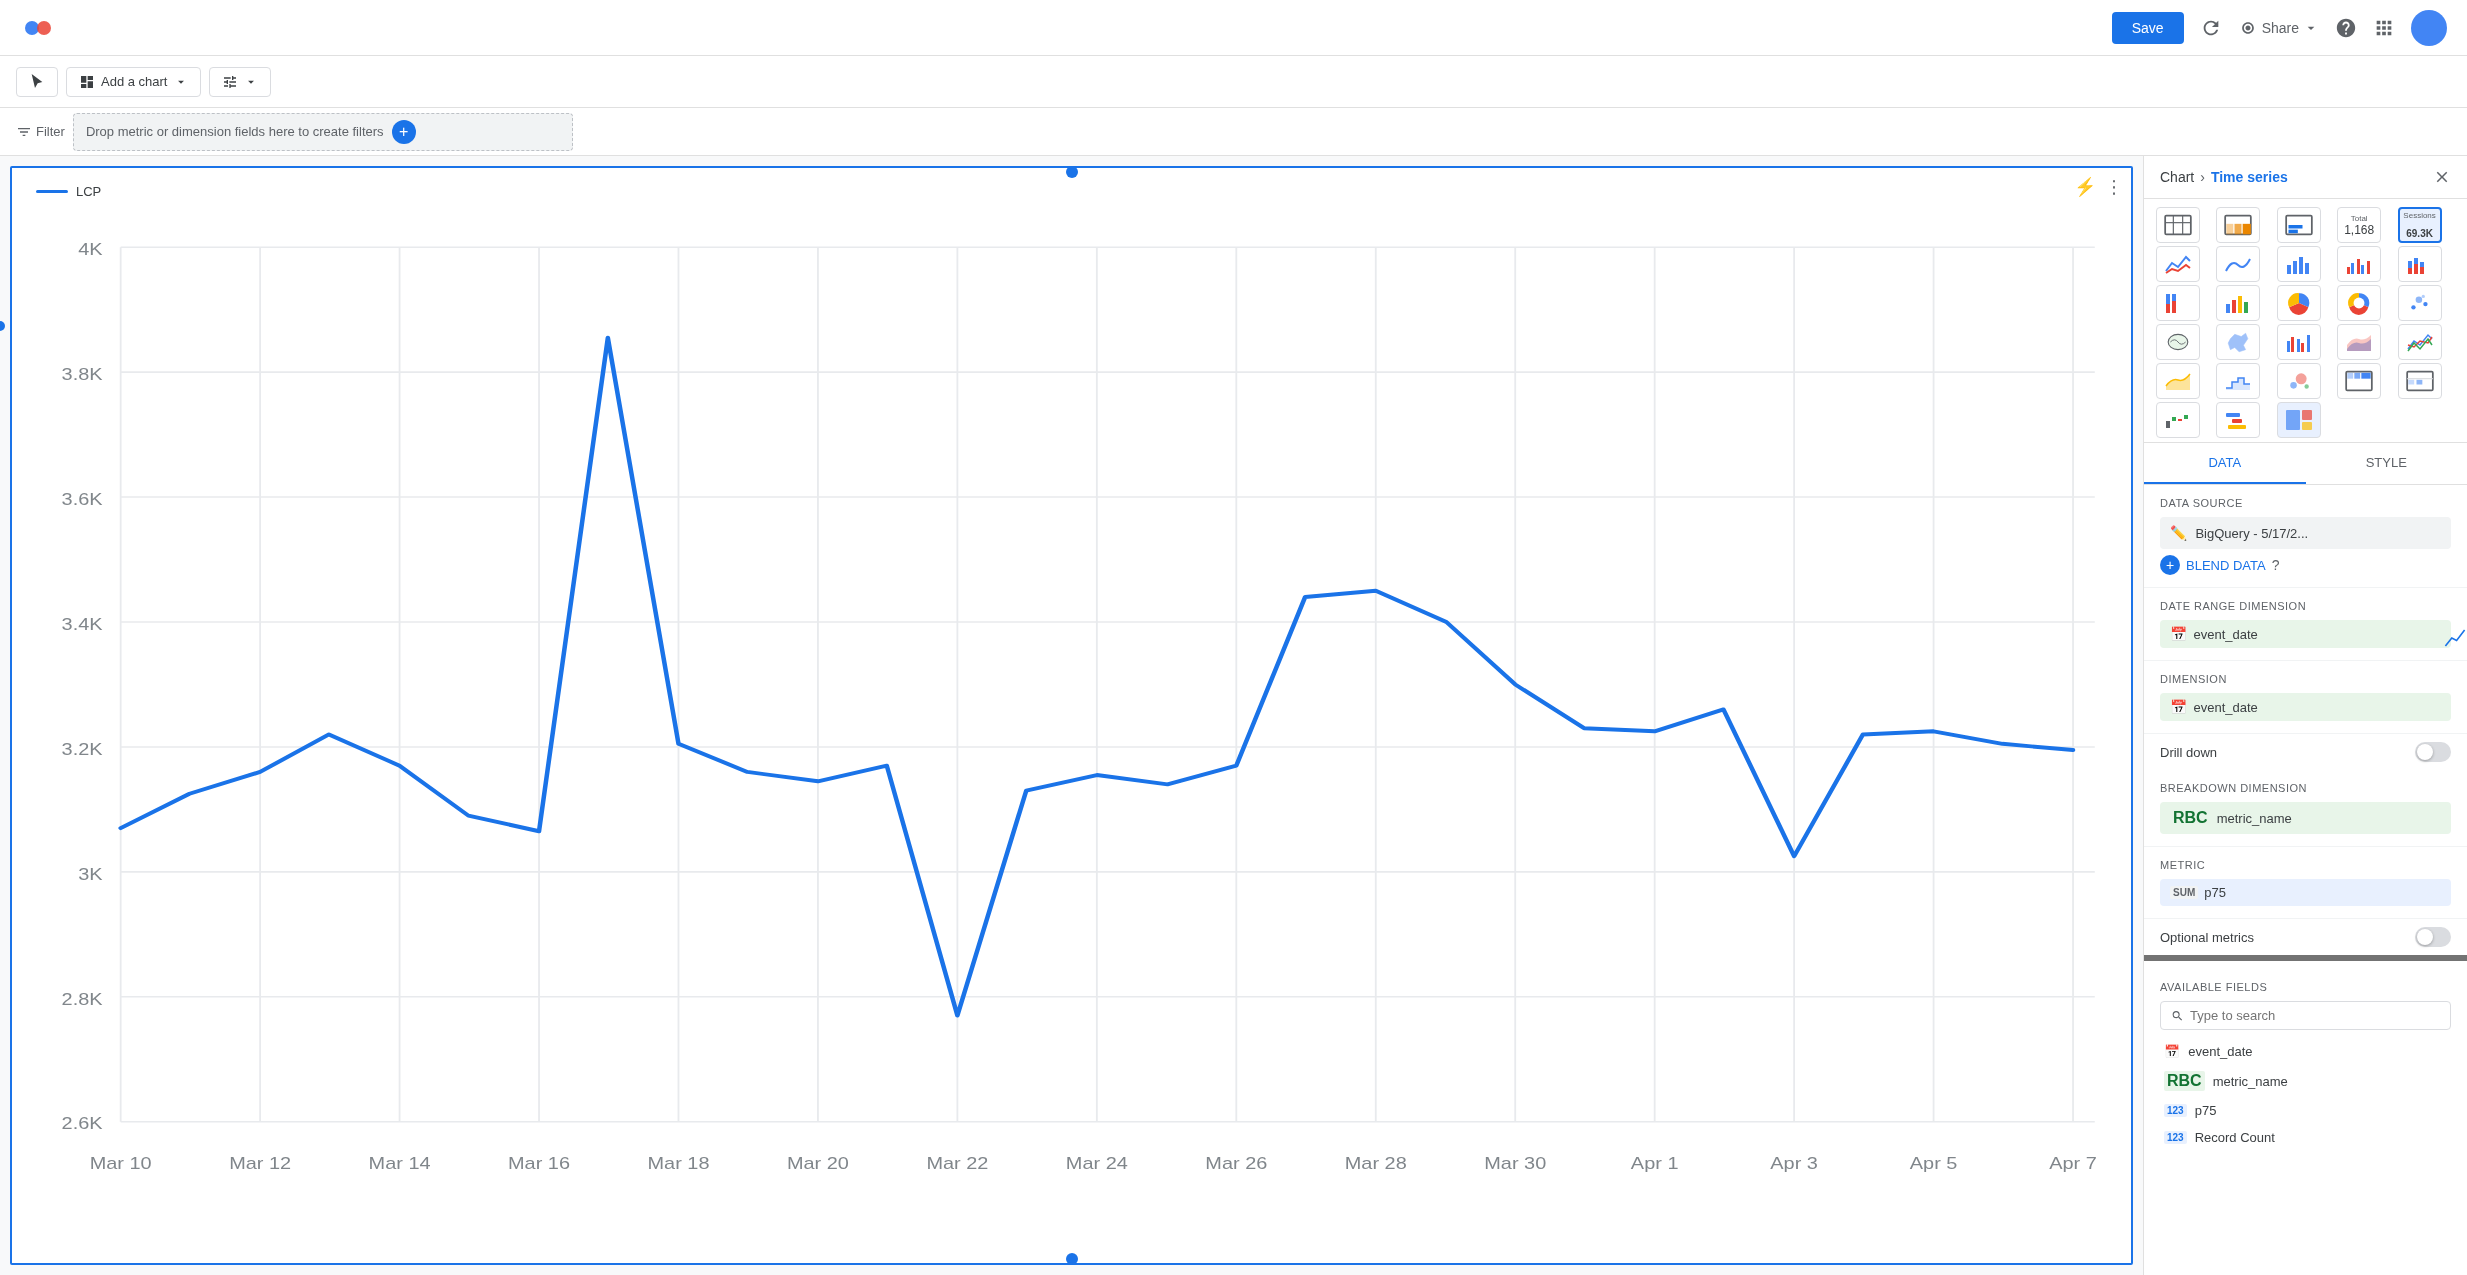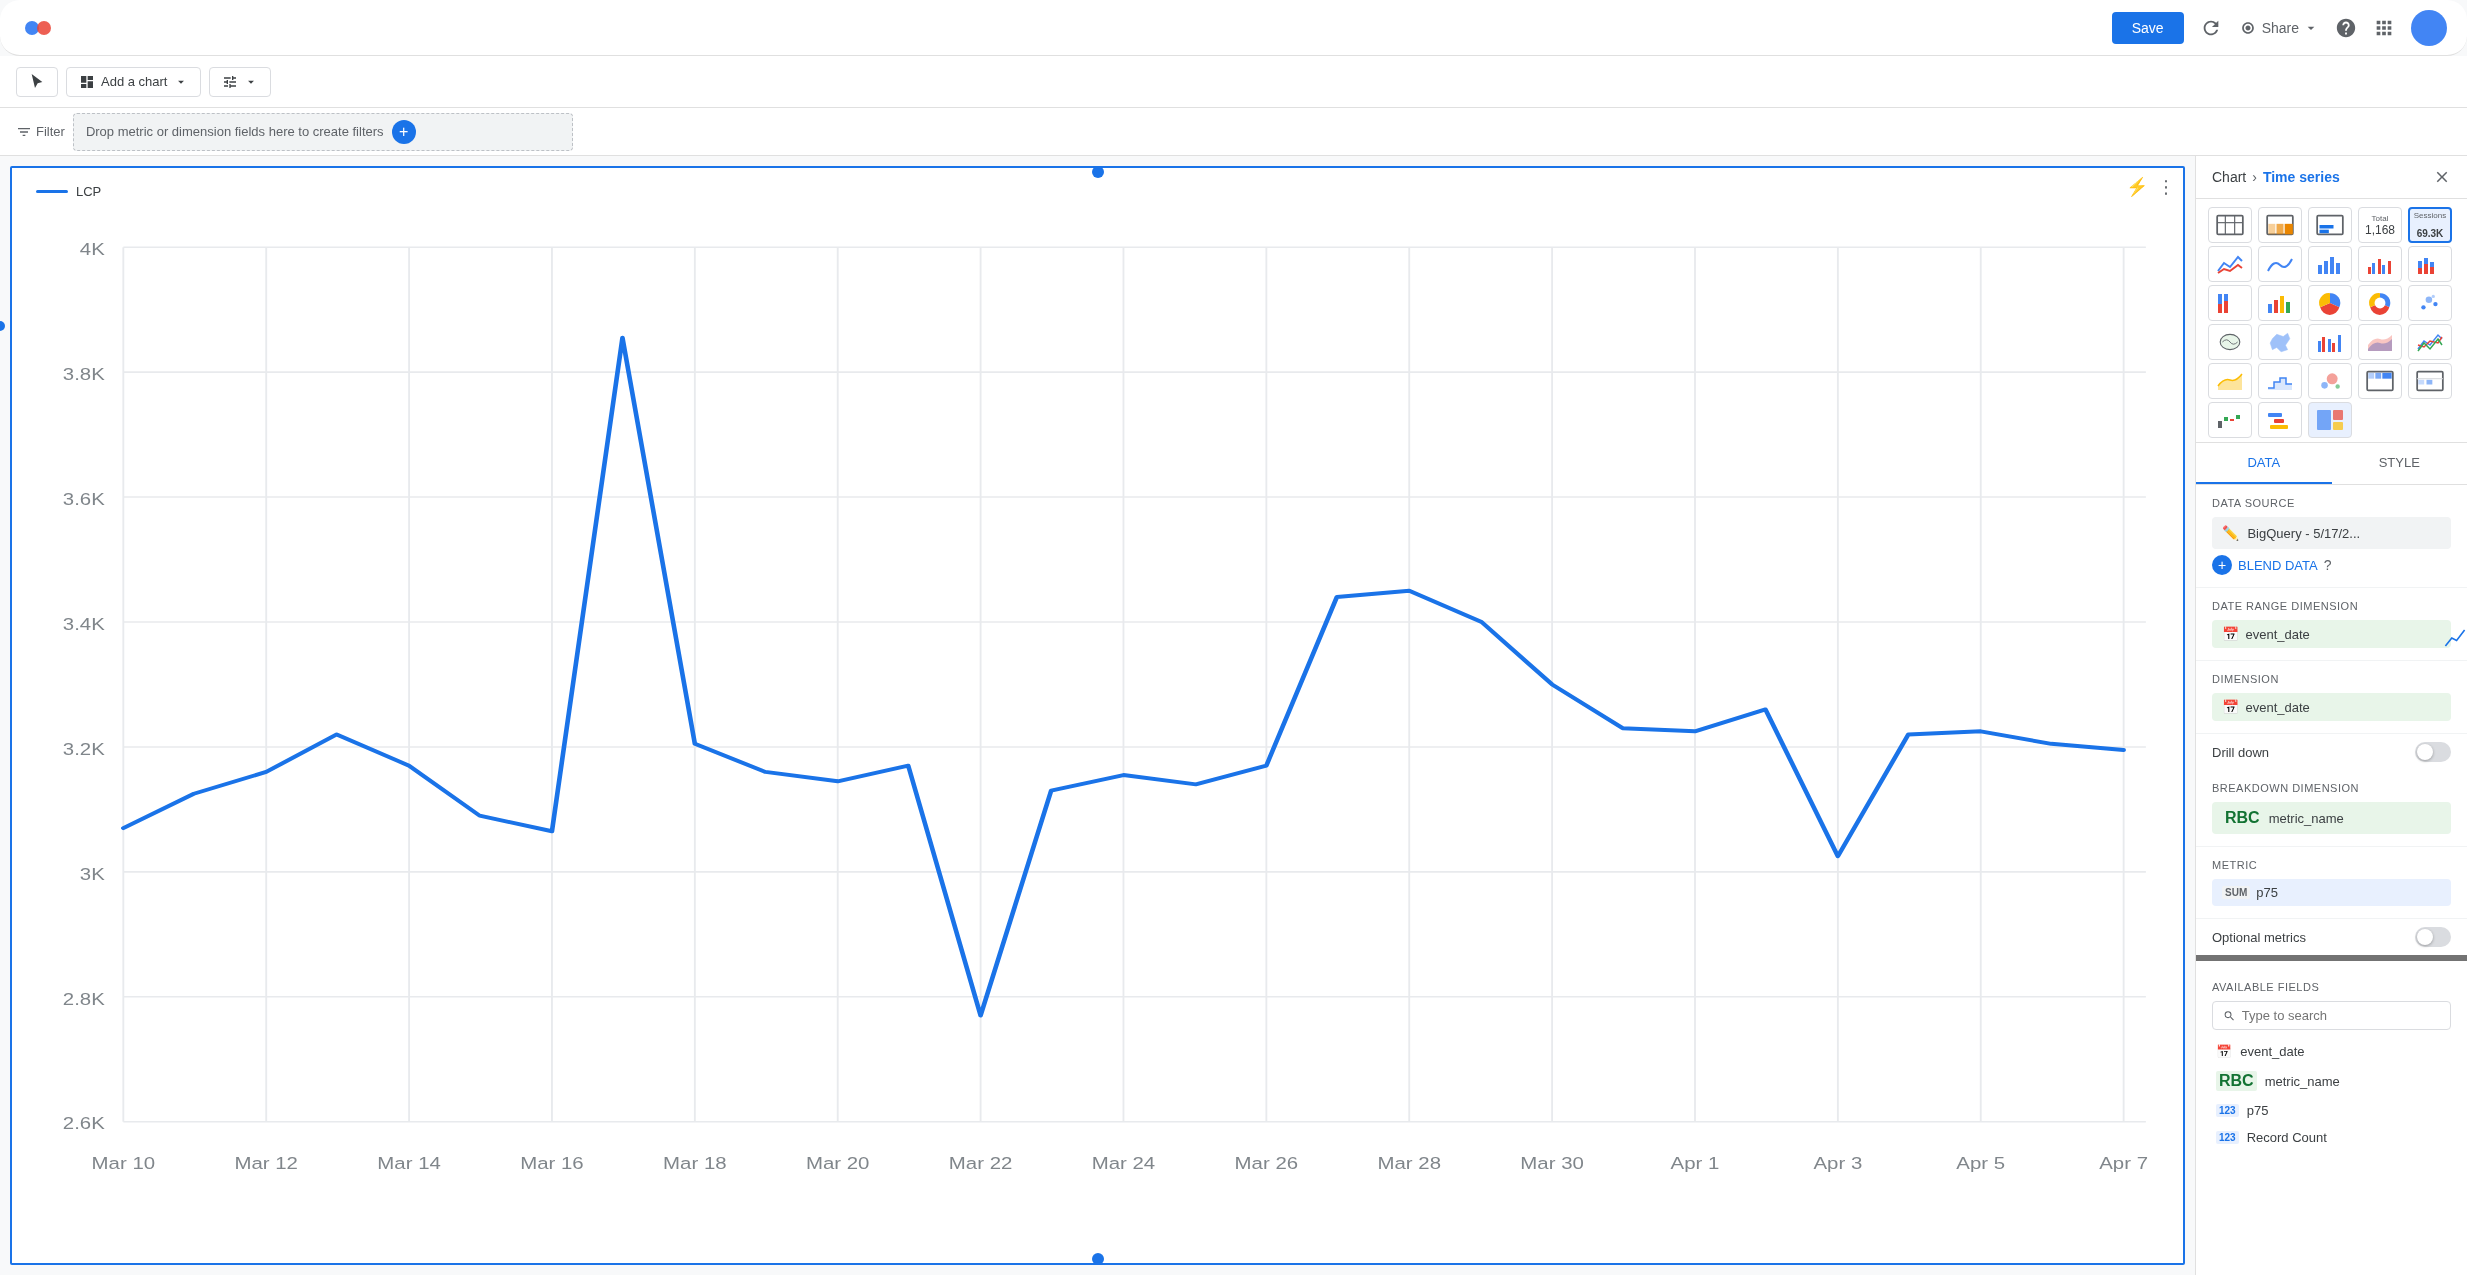--- a/index.html
+++ b/index.html
@@ -2,21 +2,21 @@
 <html><head>
   <meta charset="utf-8">
   <style>
     * { box-sizing: border-box; margin: 0; padding: 0; }
     body { font-family: 'Google Sans', Arial, sans-serif; background: #f8f9fa; width: 2467px; height: 1275px; overflow: hidden; }
 
     
     .top-nav {
       display: flex; align-items: center; justify-content: space-between;
       height: 56px; background: #fff; padding: 0 20px;
-      border-bottom: 1px solid #e0e0e0; position: relative; z-index: 10; border-radius: 20px;
+      border-bottom: 1px solid #e0e0e0; position: relative; z-index: 10;
     }
     .top-nav-left { display: flex; align-items: center; gap: 12px; }
     .top-nav-right { display: flex; align-items: center; gap: 16px; }
     .save-btn {
       background: #1a73e8; color: #fff; border: none; border-radius: 4px;
       padding: 8px 20px; font-size: 14px; cursor: pointer; font-weight: 500;
     }
     .nav-icon-btn {
       background: none; border: none; cursor: pointer; color: #5f6368;
       display: flex; align-items: center; gap: 4px; font-size: 14px;
@@ -81,21 +81,21 @@
     }
     .legend-line { width: 32px; height: 3px; background: #1a73e8; border-radius: 2px; }
 
     
     .chart-svg-wrapper {
       position: absolute; top: 48px; left: 0; right: 0; bottom: 32px;
     }
 
     
     .right-panel {
-      width: 272px; background: #fff; border-left: 1px solid #e0e0e0;
+      width: 324px; background: #fff; border-left: 1px solid #e0e0e0;
       display: flex; flex-direction: column; overflow-y: auto;
     }
 
     .panel-header {
       display: flex; align-items: center; justify-content: space-between;
       padding: 12px 16px; border-bottom: 1px solid #e0e0e0;
     }
     .panel-title { font-size: 14px; color: #3c4043; display: flex; align-items: center; gap: 6px; }
     .panel-title .breadcrumb-sep { color: #5f6368; }
     .panel-title .panel-subtitle { font-weight: 600; color: #1a73e8; }

